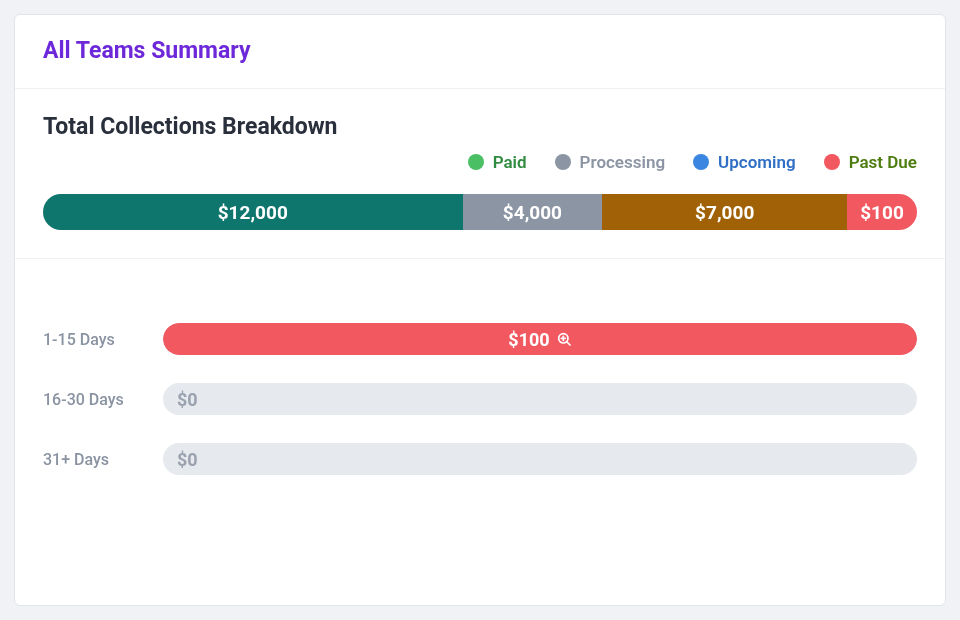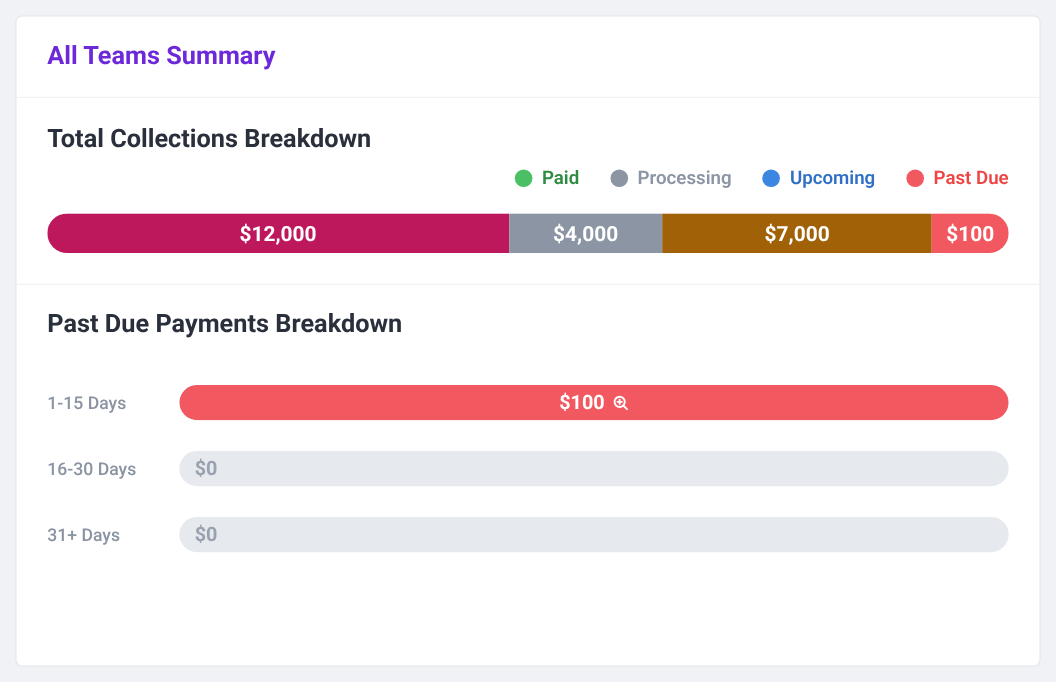--- a/index.html
+++ b/index.html
@@ -51,38 +51,38 @@
       width: 16px; height: 16px; border-radius: 50%;
       display: inline-block;
     }
     .dot-paid { background: #4bbf63; }
     .dot-processing { background: #8b95a3; }
     .dot-upcoming { background: #3a86e0; }
     .dot-pastdue { background: #f25860; }
     .lbl-paid { color: #2e8b3f; }
     .lbl-processing { color: #8b95a3; text-align: right; }
     .lbl-upcoming { color: #2f6fc5; }
-    .lbl-pastdue { color: #ef4444; text-align: right; }
+    .lbl-pastdue { color: #4d7c0f; text-align: right; }
     
     .stacked-bar {
       display: flex;
       width: 100%;
       height: 36px;
       border-radius: 18px;
       overflow: hidden;
     }
     .seg {
       display: flex;
       align-items: center;
       justify-content: center;
       color: #ffffff;
       font-size: 19px;
       font-weight: 700;
     }
-    .seg-paid { background: #be185d; }
+    .seg-paid { background: #0f766e; }
     .seg-processing { background: #8b95a3; }
     .seg-upcoming { background: #a16207; }
     .seg-pastdue { background: #f25860; }
     
     .pd-section { padding-top: 22px; }
     .pd-row {
       display: flex;
       align-items: center;
       gap: 14px;
       margin-top: 28px;
@@ -175,21 +175,20 @@
       </div>
       <div class="seg seg-pastdue" style="width: 8%;">
         <span>$100</span>
       </div>
     </div>
   </div>
 
   <div class="section-divider"></div>
 
   <div class="section pd-section">
-    <div class="section-title">Past Due Payments Breakdown</div>
 
     <div id="pd-rows">
 
       <div class="pd-row">
         <div class="pd-label">1-15 Days</div>
         <div class="pd-bar-outer">
           <div class="pd-bar-fill" style="width: 100%; display: flex;">
             <span>$100</span>
             <span class="zoom-icon">
               <svg width="16" height="16" viewBox="0 0 24 24" fill="none" stroke="#ffffff" stroke-width="2.6" stroke-linecap="round" stroke-linejoin="round">

